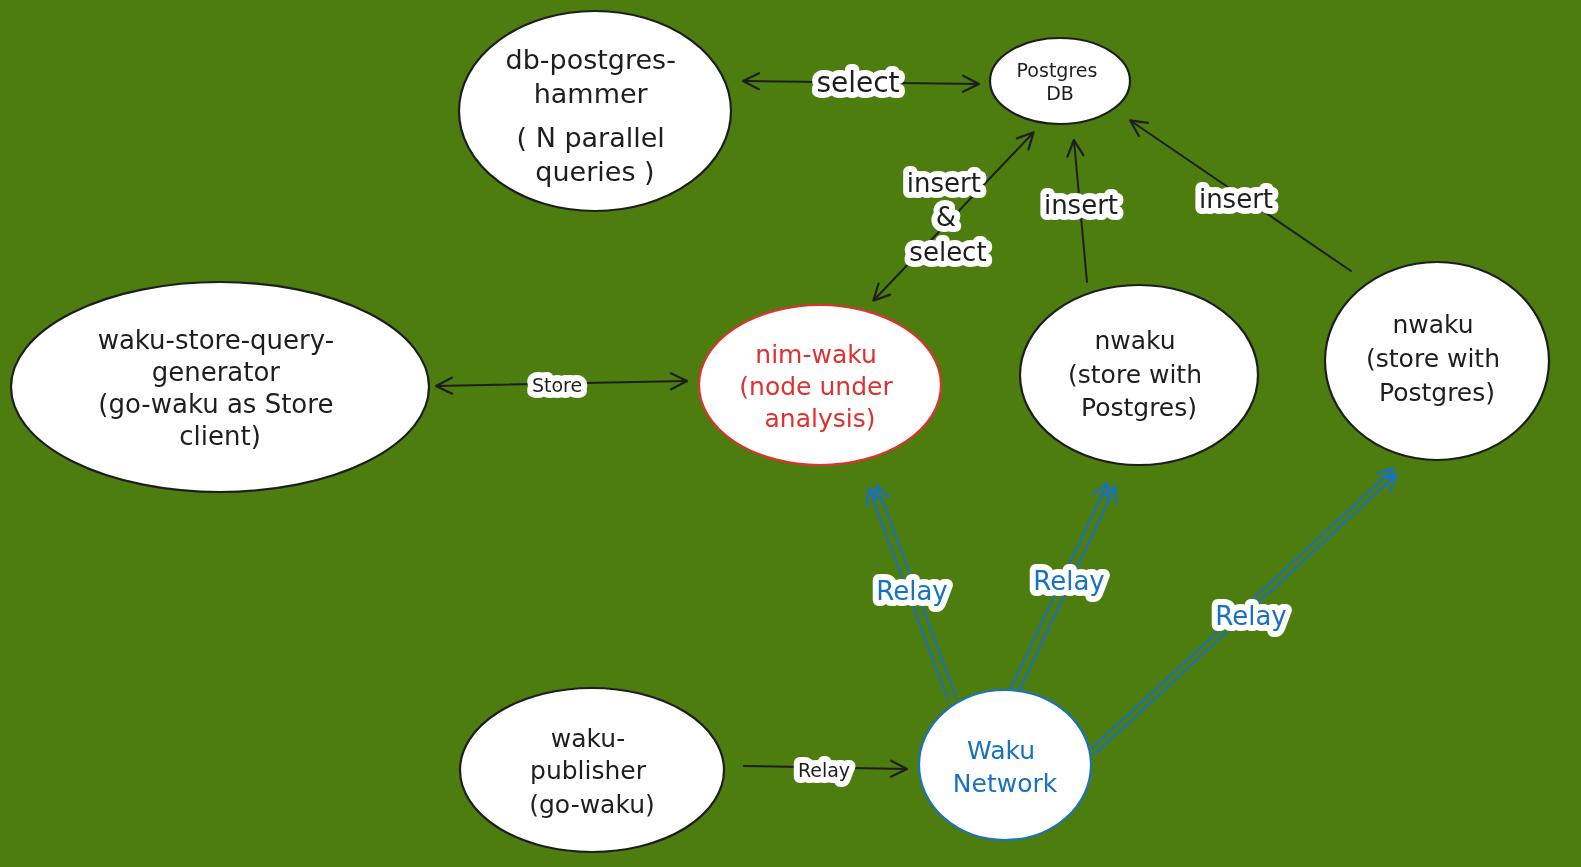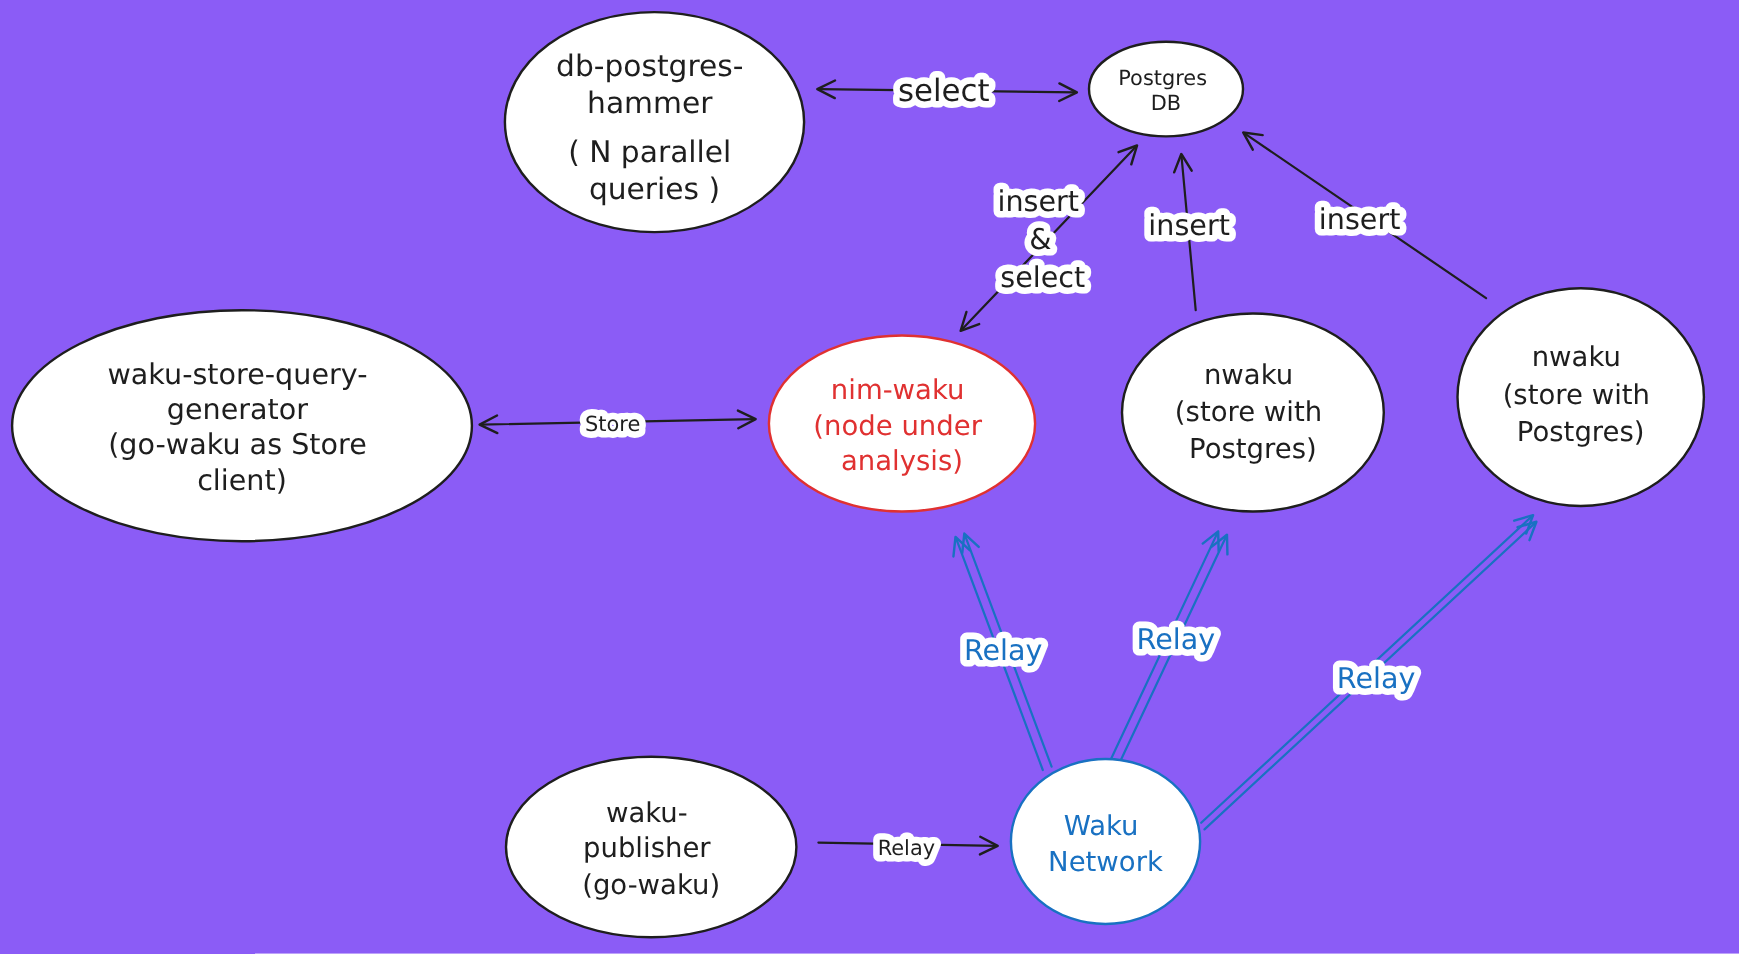--- a/index.html
+++ b/index.html
@@ -1,17 +1,17 @@
 <!DOCTYPE html>
 <html><head>
 <meta charset="utf-8">
 <title>Diagram</title>
 <style>
   html, body { margin: 0; padding: 0; background: #ffffff; }
-  .canvas-wrap { position: relative; width: 1581px; height: 867px; background: #8b5cf6; overflow: hidden; }
+  .canvas-wrap { position: relative; width: 1581px; height: 867px; background: #4d7c0f; overflow: hidden; }
   svg { display: block; }
   .node-shape { fill: #ffffff; stroke-width: 2.2px; }
   .edge-line  { fill: none; stroke-width: 2px; stroke-linecap: round; }
   .node-label { font-family: "DejaVu Sans", sans-serif; text-anchor: middle; }
   .edge-label { font-family: "DejaVu Sans", sans-serif; text-anchor: middle;
                 paint-order: stroke; stroke: #ffffff; stroke-width: 12px; stroke-linejoin: round; }
 </style>
 </head>
 <body>
 

